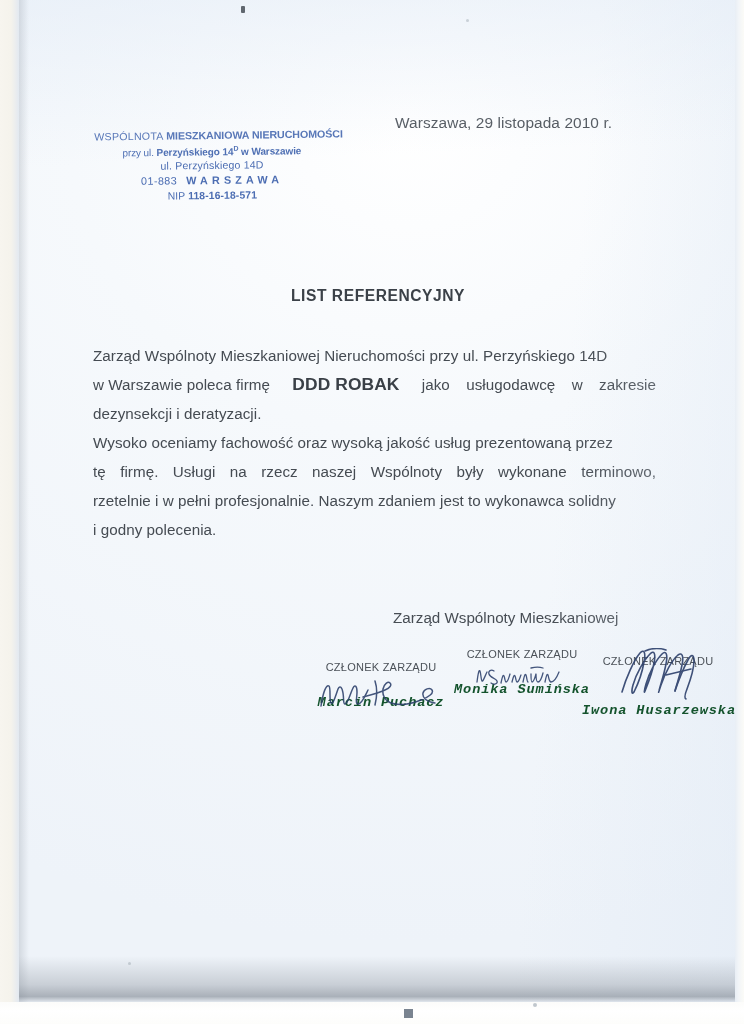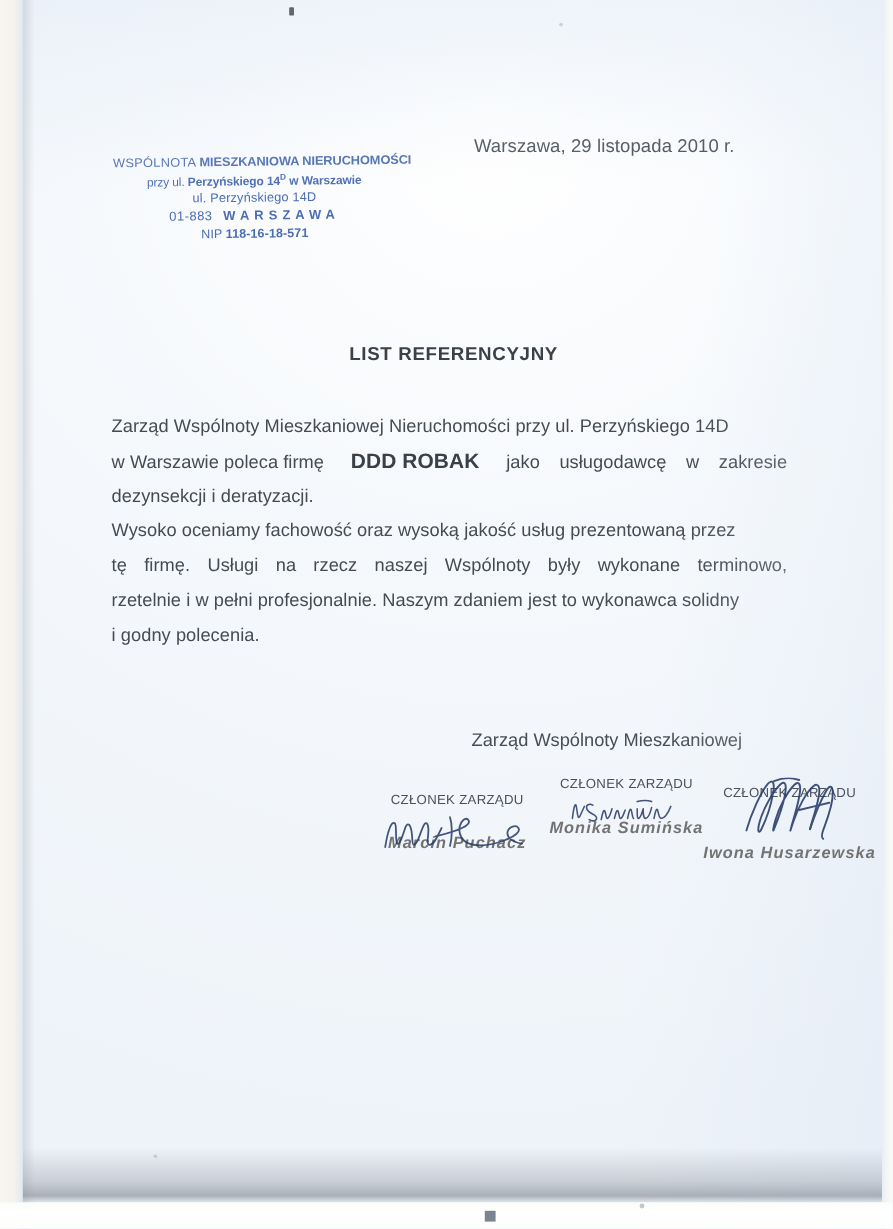--- a/index.html
+++ b/index.html
@@ -208,26 +208,26 @@
     white-space: nowrap;
   }
   .sig-role {
     font-size: 11px;
     letter-spacing: .25px;
     color: #4b5158;
     position: relative;
     z-index: 1;
   }
   .sig-name {
-    font-family: Liberation Sans, sans-serif;
+    font-family: Liberation Mono, monospace;
     font-style: italic;
     font-weight: 700;
     font-size: 13.6px;
     letter-spacing: .9px;
-    color: #737373;
+    color: #14532d;
     position: relative;
     z-index: 1;
   }
   .ink {
     position: absolute;
     pointer-events: none;
     z-index: 2;
   }
 
   .sig-left  { left: 305px; top: 661px; width: 152px; }

